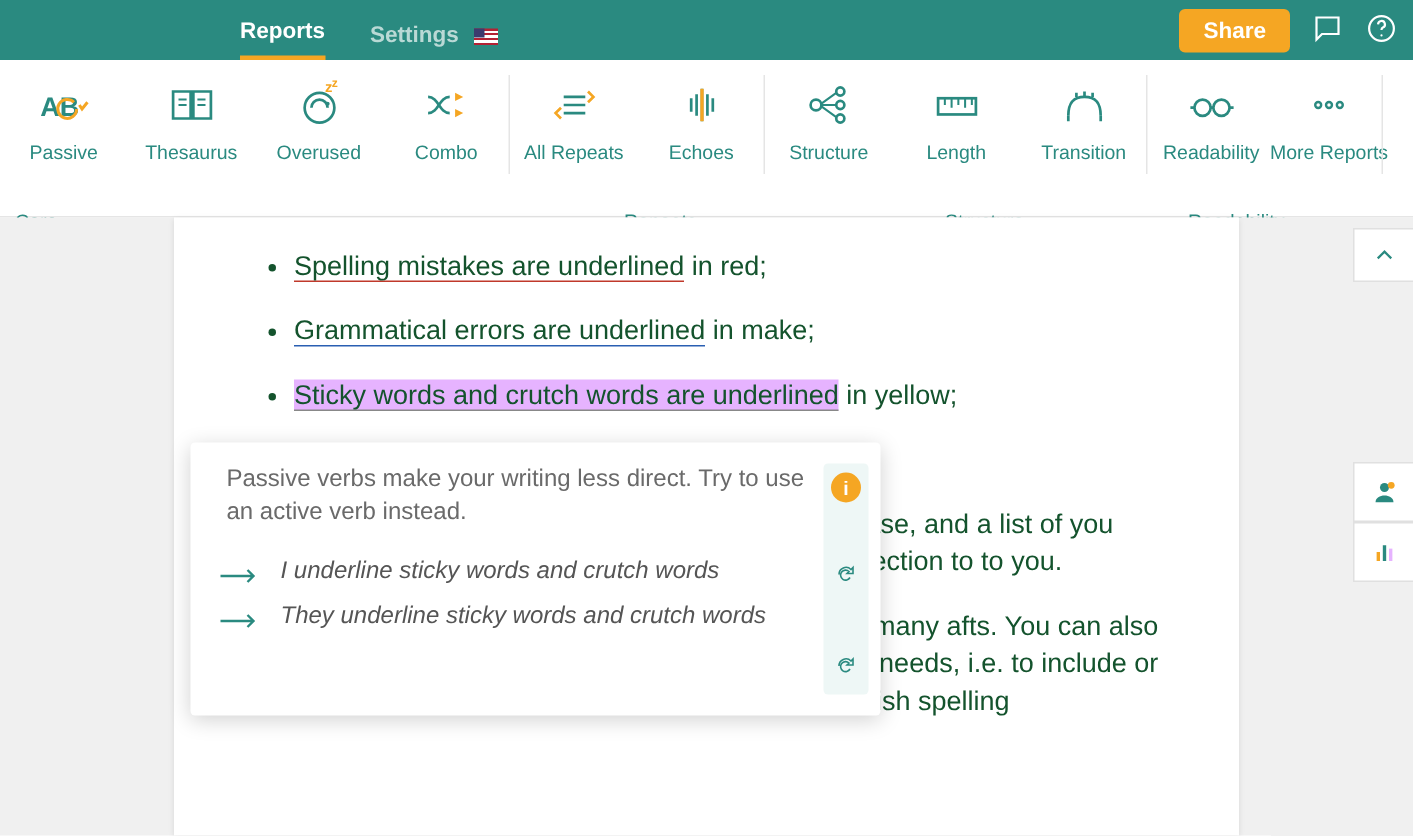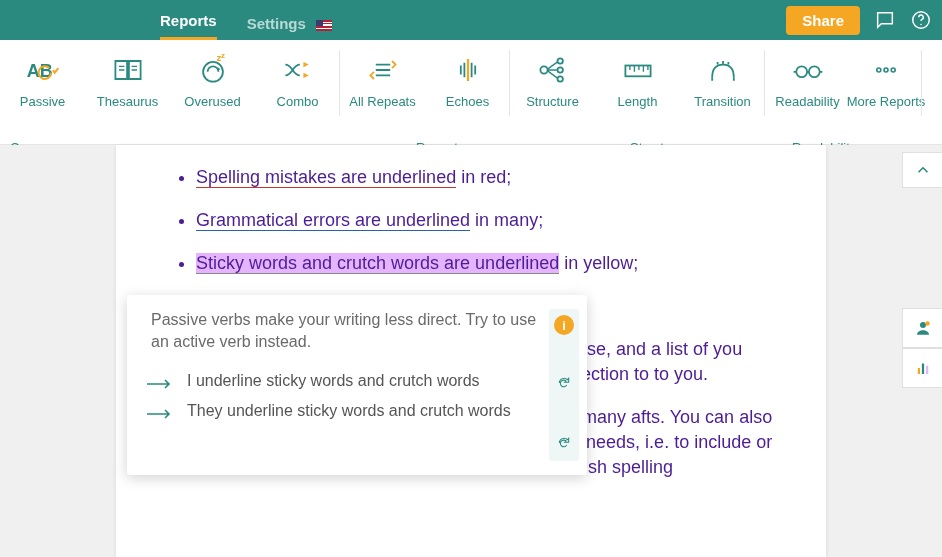--- a/index.html
+++ b/index.html
@@ -23,32 +23,32 @@
   .tool-group:not(:last-child)::after { content:""; position:absolute; right:0; top:10px; bottom:28px; width:1px; background:#e5e5e5; }
   .tool-item { width:85px; text-align:center; padding:10px 2px 0 2px; display:flex; flex-direction:column; align-items:center; cursor:pointer; }
   .tool-icon { height:40px; display:flex; align-items:center; justify-content:center; }
   .tool-icon svg { width:36px; height:36px; }
   .tool-label { font-size:13px; color:#2a8a80; margin-top:4px; white-space:nowrap; }
   .group-label-row { position:absolute; bottom:4px; left:0; right:0; pointer-events:none; }
   .group-label { font-size:13px; color:#2a8a80; position:absolute; }
   
   
   .docwrap { background:#f0f0f0; position:absolute; top:145px; bottom:0; left:0; right:0; display:flex; justify-content:center; }
-  .page { background:#fff; width:710px; margin-top:0; padding:20px 40px 40px 60px; font-size:18px; color:#4c1d95; line-height:1.4; box-shadow:0 1px 4px rgba(0,0,0,0.1); position:relative; }
+  .page { background:#fff; width:710px; margin-top:0; padding:20px 40px 40px 60px; font-size:18px; color:#14532d; line-height:1.4; box-shadow:0 1px 4px rgba(0,0,0,0.1); position:relative; }
   .page ul { list-style:disc; padding-left:20px; }
   .page li { margin-bottom:18px; }
   .u-red { border-bottom:1px solid #c0392b; }
   .u-blue { border-bottom:1px solid #2a5fb2; }
   .hl-yellow { background:#e6b3ff; border-bottom:1px solid #888; }
   
   
   .suggest { position:absolute; left:127px; top:295px; width:460px; background:#fff; border-radius:3px; box-shadow:0 3px 14px rgba(0,0,0,0.18); padding:14px 8px 14px 14px; z-index:5; display:flex; }
   .suggest-main { flex:1; padding-right:8px; }
   .suggest-tip { color:#6a6a6a; font-size:16px; line-height:1.35; margin:0 0 14px 10px; }
-  .sgi{ display:flex; align-items:flex-start; gap:12px; padding:6px 0 6px 4px; font-size:16px; color:#555; cursor:pointer; }
+  .sgi{ display:flex; align-items:flex-start; gap:12px; padding:6px 0 6px 4px; font-size:16px; color:#555; cursor:pointer;font-style:italic; }
   .sgi svg{ width:30px; height:12px; flex-shrink:0; margin-top:6px; }
   .suggest-side { width:30px; background:#eef7f6; border-radius:3px; display:flex; flex-direction:column; align-items:center; padding:6px 0; gap:40px; }
   .info-badge { width:20px; height:20px; border-radius:50%; background:#f5a623; color:#fff; font-weight:700; display:flex; align-items:center; justify-content:center; font-size:13px; cursor:pointer; }
   .redo-arrow svg { width:16px; height:16px; stroke:#2a8a80; fill:none; stroke-width:1.6; cursor:pointer; }
   
   
   .bodytext p { margin-bottom:18px; }
   
   
   .float-right { position:absolute; right:0; top:152px; width:40px; display:flex; flex-direction:column; gap:0; z-index:3; }
@@ -214,21 +214,21 @@
   </div>
 </div>
 
 <div class="docwrap">
   <div class="page">
     <ul>
       <li>
         <span class="u-red">Spelling mistakes are underlined</span><span> in red;</span>
       </li>
       <li>
-        <span class="u-blue">Grammatical errors are underlined</span><span> in many;</span>
+        <span class="u-blue">Grammatical errors are underlined</span><span> in make;</span>
       </li>
       <li>
         <span class="hl-yellow">Sticky words and crutch words are underlined</span><span> in yellow;</span>
       </li>
     </ul>
     <div class="bodytext" style="margin-top:60px; margin-left:310px;">
       <p>word or phrase, and a list of you make a correction to to you.</p>
       <p>rms and for many afts. You can also update your needs, i.e. to include or to follow British spelling</p>
     </div>
   </div>

